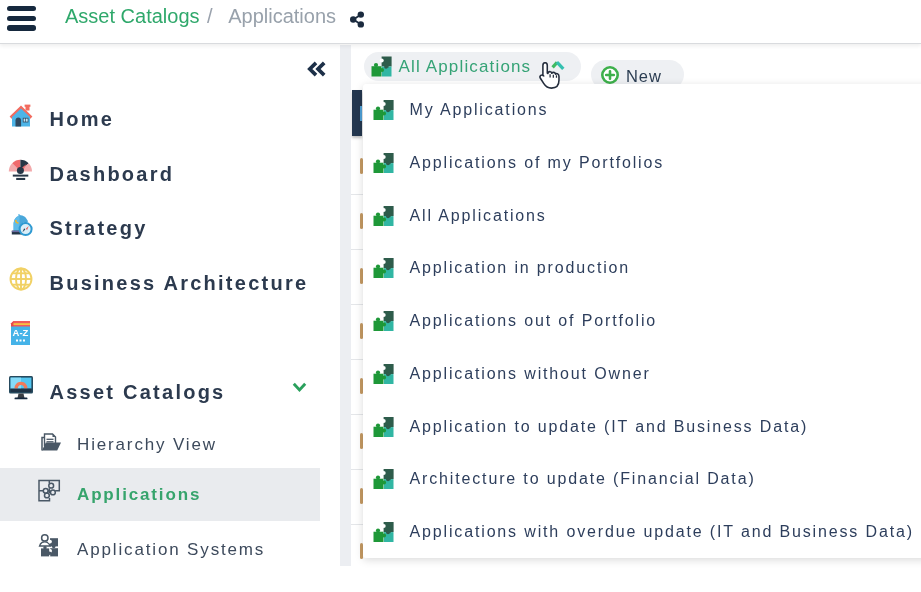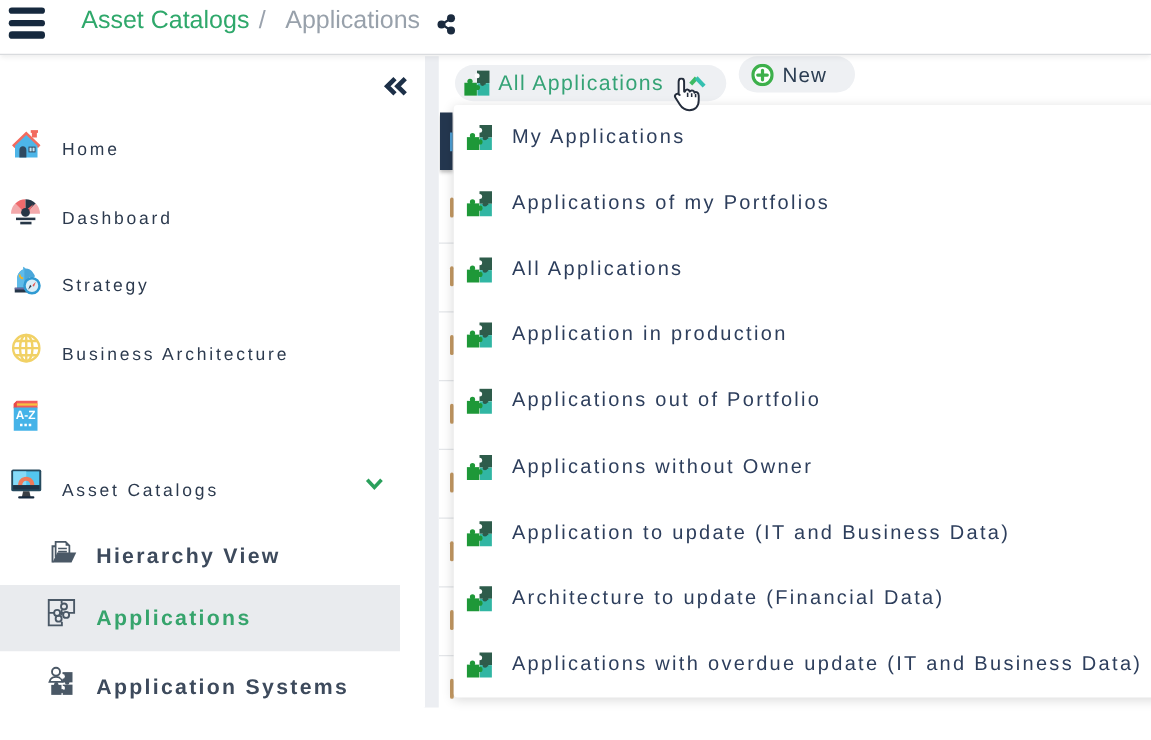--- a/index.html
+++ b/index.html
@@ -14,41 +14,41 @@
   #crumb .sep { margin-left:2px; margin-right:10px; }
   #crumb .g { color:#2fa86b; }
   #crumb .sep { color:#9aa2ad; }
   #crumb .gray { color:#98a1ab; }
 
   
   #sidebar { position:absolute; left:0; top:44px; width:340px; height:522px; background:#fff; z-index:10; }
   .navrow { position:absolute; left:0; width:340px; height:54px; }
   .navrow .ic { position:absolute; left:8px; top:50%; transform:translateY(-50%); }
   .navrow .lb { position:absolute; left:49.5px; top:calc(50% + 2px); transform:translateY(-50%);
-    font-size:14px; font-weight:normal; letter-spacing:2.25px; color:#2c3a4e; white-space:nowrap; }
+    font-size:20px; font-weight:bold; letter-spacing:2.25px; color:#2c3a4e; white-space:nowrap; }
   .subrow .ic { left:37px; }
-  .subrow .lb { left:77px; font-weight:bold; color:#3d4a5c; letter-spacing:1.85px; font-size:17px; }
+  .subrow .lb { left:77px; font-weight:normal; color:#3d4a5c; letter-spacing:1.85px; font-size:17px; }
   #hl { position:absolute; left:0; top:424px; width:320px; height:53px; background:#e9ebee; }
 
   
   #gutter { position:absolute; left:339px; top:45px; width:12px; height:521px; background:#eceef2; z-index:5; }
   #under { position:absolute; left:351px; top:44px; width:570px; height:522px; background:#fff; z-index:1; overflow:hidden; }
   .sepline { position:absolute; left:0px; width:12px; height:1px; background:#e4e6e9; }
   .dash { position:absolute; left:8.5px; width:3px; height:16px; border-radius:1.5px; background:#c59a63; }
   #navyblock { position:absolute; left:1px; top:46px; width:9.5px; height:46px; background:#24374f;
     box-shadow:0 2px 3px rgba(0,0,0,.25); }
   #navyblock .blue { position:absolute; right:0; top:16px; width:2px; height:15px; background:#4e9fd4; }
 
   
   .pill { position:absolute; height:29px; border-radius:14.5px; background:#eef0f3; z-index:6; }
   #pill1 { left:364px; top:52px; width:217px; }
   #pill1 .txt { position:absolute; left:34.5px; top:50%; transform:translateY(-50%);
     font-size:17px; color:#35a376; letter-spacing:1.15px; white-space:nowrap; }
   #pill1 svg.puz { position:absolute; left:7px; top:4px; }
-  #pill2 { left:590.5px; top:45px; width:93.5px; }
+  #pill2 { left:590.5px; top:60px; width:93.5px; }
   #pill2 .txt { position:absolute; left:35.5px; top:calc(50% + 1px); transform:translateY(-50%);
     font-size:16.5px; color:#2b3d52; letter-spacing:.9px; }
 
   
   #dd { position:absolute; left:362.5px; top:84px; width:600px; height:474px; background:#fff;
     border-radius:3px; box-shadow:0 2px 9px rgba(0,0,0,.15); z-index:20; }
   .dditem { position:absolute; left:0; width:100%; height:52.7px; }
   .dditem svg { position:absolute; left:10px; top:50%; transform:translateY(-50%); }
   .dditem .lb { position:absolute; left:47px; top:50%; transform:translateY(-50%);
     font-size:16px; color:#2d3e5c; letter-spacing:1.85px; white-space:nowrap; }

